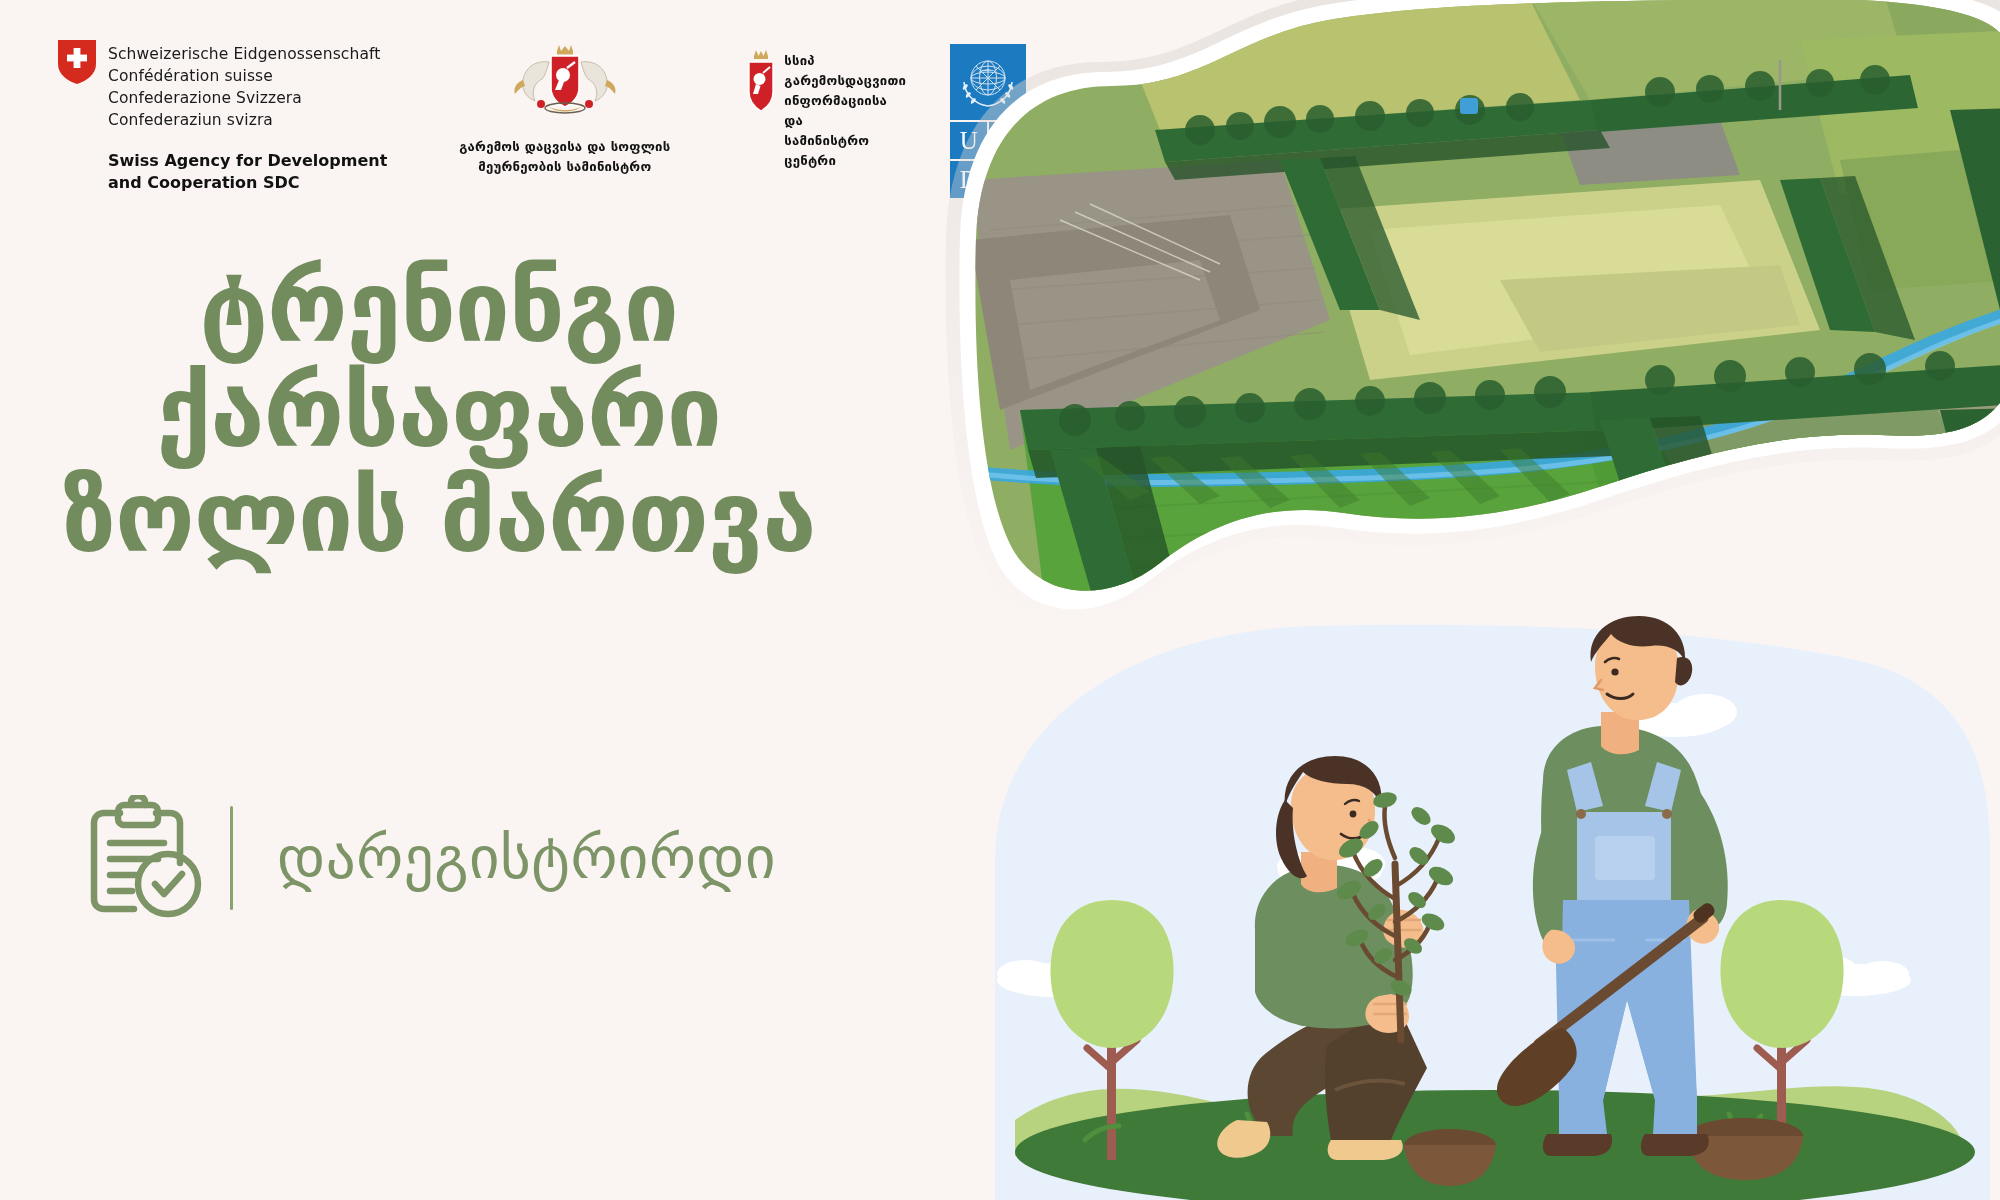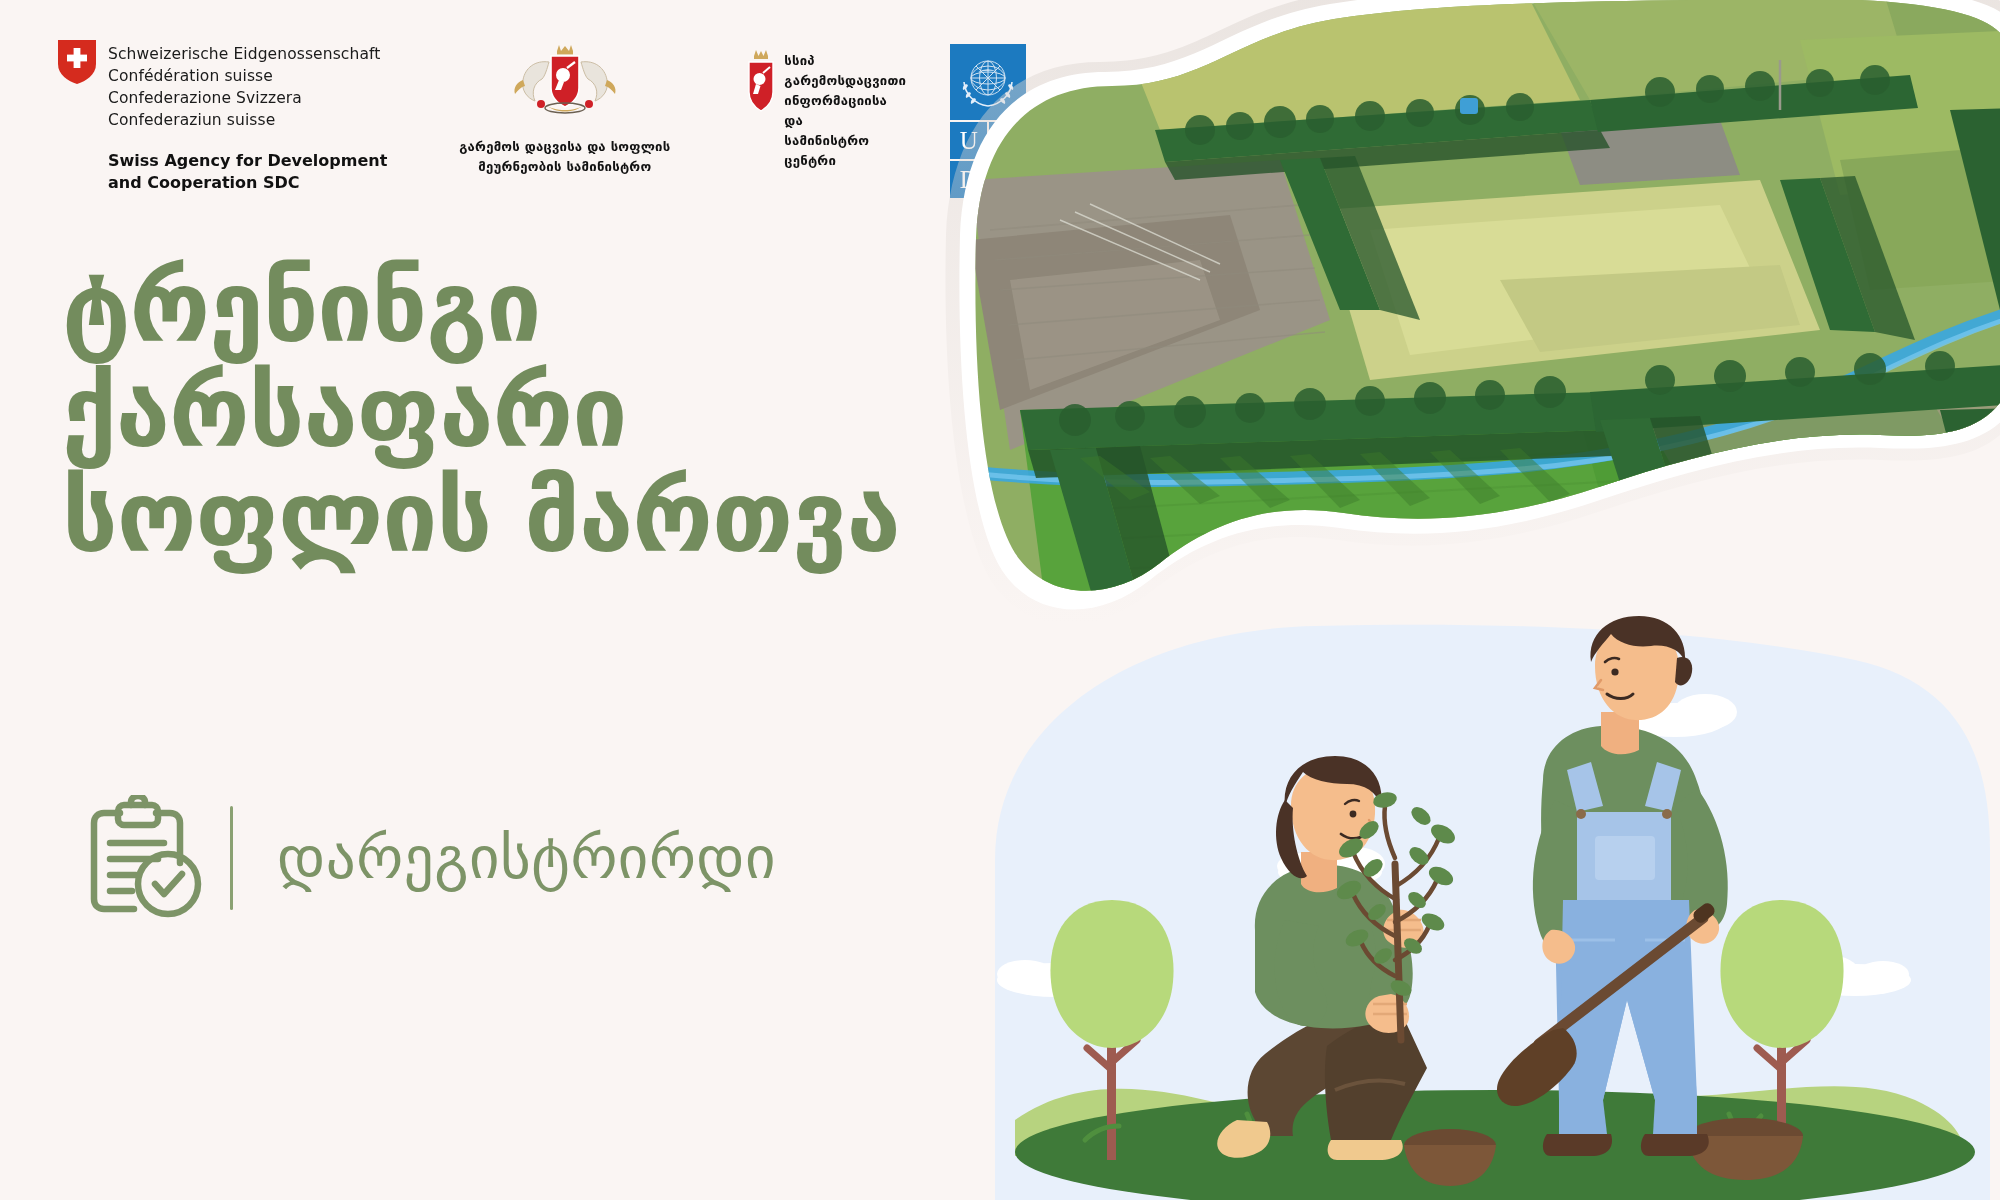--- a/index.html
+++ b/index.html
@@ -52,20 +52,21 @@
     display:flex; align-items:center; justify-content:center;
     font-size:25px; font-family:"Liberation Serif","DejaVu Serif",serif; line-height:1;
   }
 
   
   .headline {
     position:absolute; left:62px; top:255px;
     color:#738c5d; font-weight:bold;
     font-size:98px; line-height:1.07; letter-spacing:-1px;
     font-family:"DejaVu Sans","Liberation Sans",sans-serif;
+    text-align:center;
   }
   .headline div { white-space:nowrap; }
 
   
   .register-row {
     position:absolute; left:78px; top:795px;
     display:flex; align-items:center; gap:0;
   }
   .clip-icon { width:130px; height:125px; flex:none; }
   .divider { width:3px; height:104px; background:#8aa172; margin-left:22px; margin-right:44px; border-radius:2px; }
@@ -89,21 +90,21 @@
       <svg class="swiss-flag" viewBox="0 0 38 44">
         <path d="M0 0 H38 V24 C38 35 28 41 19 44 C10 41 0 35 0 24 Z" fill="#d52b1e"></path>
         <rect x="15.6" y="8" width="6.8" height="20" fill="#fff"></rect>
         <rect x="9" y="14.6" width="20" height="6.8" fill="#fff"></rect>
       </svg>
       <div class="swiss-text">
         <div class="swiss-langs">
           <div>Schweizerische Eidgenossenschaft</div>
           <div>Confédération suisse</div>
           <div>Confederazione Svizzera</div>
-          <div>Confederaziun suisse</div>
+          <div>Confederaziun svizra</div>
         </div>
         <div class="swiss-agency">
           <div>Swiss Agency for Development</div>
           <div>and Cooperation SDC</div>
         </div>
       </div>
     </div>
 
     <div class="logo-block ministry">
       <div class="emblem">
@@ -190,21 +191,21 @@
           <div class="undp-cell">D</div>
           <div class="undp-cell">P</div>
         </div>
       </div>
     </div>
   </div>
 
   <div class="headline">
     <div>ტრენინგი</div>
     <div>ქარსაფარი</div>
-    <div>სოფლის მართვა</div>
+    <div>ზოლის მართვა</div>
   </div>
 
   <div class="register-row">
     <svg class="clip-icon" viewBox="0 0 130 125">
       <g fill="none" stroke="#7d9467" stroke-width="6.5" stroke-linecap="round" stroke-linejoin="round">
         <path d="M42 18 H26 C20 18 16 22 16 28 V104 C16 110 20 114 26 114 H56"></path>
         <path d="M78 18 H92 C98 18 102 22 102 28 V68"></path>
         <rect x="40" y="10" width="40" height="20" rx="6"></rect>
         <path d="M53 10 V7 C53 3.5 56 1 60 1 C64 1 67 3.5 67 7 V10"></path>
         <path d="M32 48 H86"></path>

